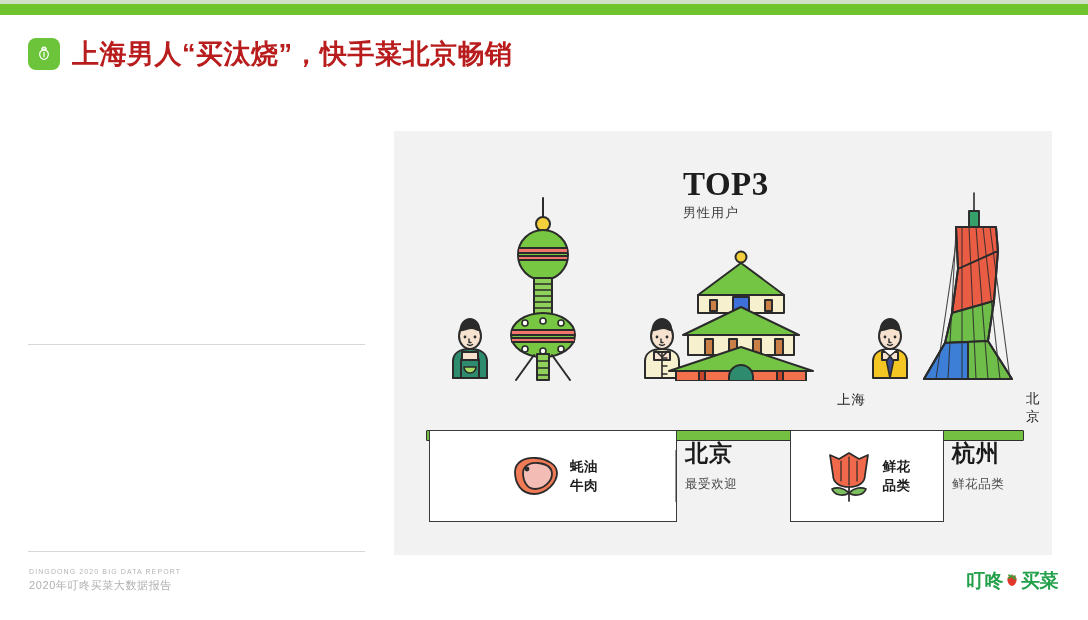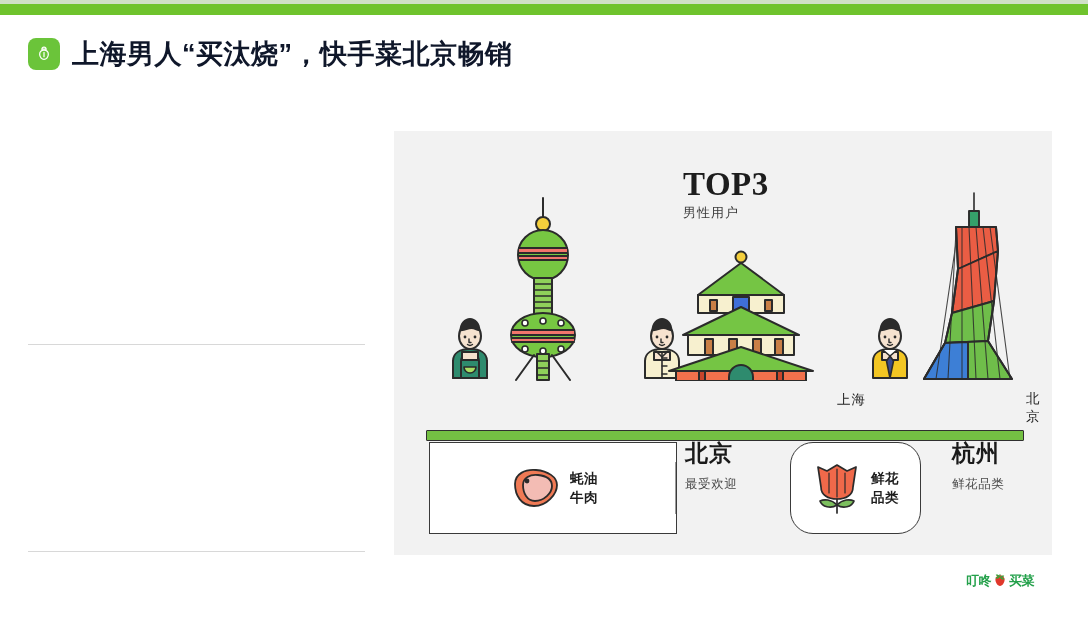--- a/index.html
+++ b/index.html
@@ -17,21 +17,21 @@
   .topbar-green{position:absolute;left:0;top:4px;width:1088px;height:11px;background:#6fc32d;}
 
   
   .title-row{position:absolute;left:29px;top:39px;display:flex;align-items:center;gap:13px;}
   .title-badge{
     width:30px;height:30px;border-radius:7px;background:#6bc43a;
     display:flex;align-items:center;justify-content:center;flex:0 0 auto;
     box-shadow:0 0 0 1px #6bc43a;
   }
   .title-text{
-    font-size:27px;font-weight:bold;color:#0f172a;letter-spacing:.5px;
+    font-size:27px;font-weight:bold;color:#b91c1c;letter-spacing:.5px;
     white-space:nowrap;line-height:1;
   }
 
   
   .rule{position:absolute;background:#d8d8d8;height:1px;}
   .rule-top{left:28px;top:344px;width:337px;}
   .rule-bottom{left:28px;top:551px;width:337px;}
 
   .left-copy{
     position:absolute;left:28px;top:368px;width:344px;
@@ -70,41 +70,41 @@
     position:absolute;font-size:13.5px;font-weight:normal;color:#1d1d1d;letter-spacing:1px;
   }
   .lbl-sh{left:443px;top:260px;}
   .lbl-bj{left:632px;top:259px;}
 
   .art{position:absolute;}
 
   
   .card{
     position:absolute;background:#ffffff;border:1.3px solid #3a3a3a;
-    box-sizing:border-box;display:flex;align-items:center;margin-top:12px;
+    box-sizing:border-box;display:flex;align-items:center;
   }
   .card-bj{left:429px;top:430px;width:248px;height:92px;}
-  .card-hz{left:790px;top:430px;width:131px;height:92px;border-radius:23px;}
+  .card-hz{left:790px;top:430px;width:154px;height:92px;}
 
   .card-item{flex:1;display:flex;align-items:center;justify-content:center;gap:9px;}
   .card-div{width:1px;height:52px;background:#9a9a9a;flex:0 0 auto;}
   .item-label{
     font-size:13.5px;font-weight:bold;color:#1d1d1d;line-height:19px;letter-spacing:.5px;
   }
 
   .card-caption{position:absolute;}
   .cap-bj{left:685px;top:440px;}
   .cap-hz{left:952px;top:440px;}
   .cap-city{font-size:23px;font-weight:bold;color:#1a1a1a;line-height:27px;letter-spacing:1px;}
   .cap-note{font-size:12.5px;color:#494949;line-height:19px;margin-top:8px;letter-spacing:.6px;}
 
   
   .brand{position:absolute;left:966px;top:572px;display:flex;align-items:center;gap:1px;}
   .brand-txt{
-    font-size:13px;font-weight:bold;color:#23a04a;letter-spacing:-.5px;line-height:15px;
+    font-size:19px;font-weight:bold;color:#23a04a;letter-spacing:-.5px;line-height:15px;
     font-family:"DejaVu Sans",sans-serif;
   }
 </style>
 </head>
 <body>
 
 <div class="page">
 
   <div class="topbar-light"></div>
   <div class="topbar-green"></div>
@@ -118,20 +118,24 @@
         <path d="M12 10.2v5"></path>
       </svg>
     </div>
     <div class="title-text">上海男人“买汰烧”，快手菜北京畅销</div>
   </div>
 
   <div class="rule rule-top"></div>
   <div class="rule rule-bottom"></div>
 
 
+  <div class="footer">
+    <div class="footer-en">DINGDONG 2020 BIG DATA REPORT</div>
+    <div class="footer-cn">2020年叮咚买菜大数据报告</div>
+  </div>
 
   <div class="panel">
 
     <div class="top3-block">
       <div class="top3-main">TOP3</div>
       <div class="top3-sub">男性用户</div>
     </div>
 
     <div class="stage">
 

